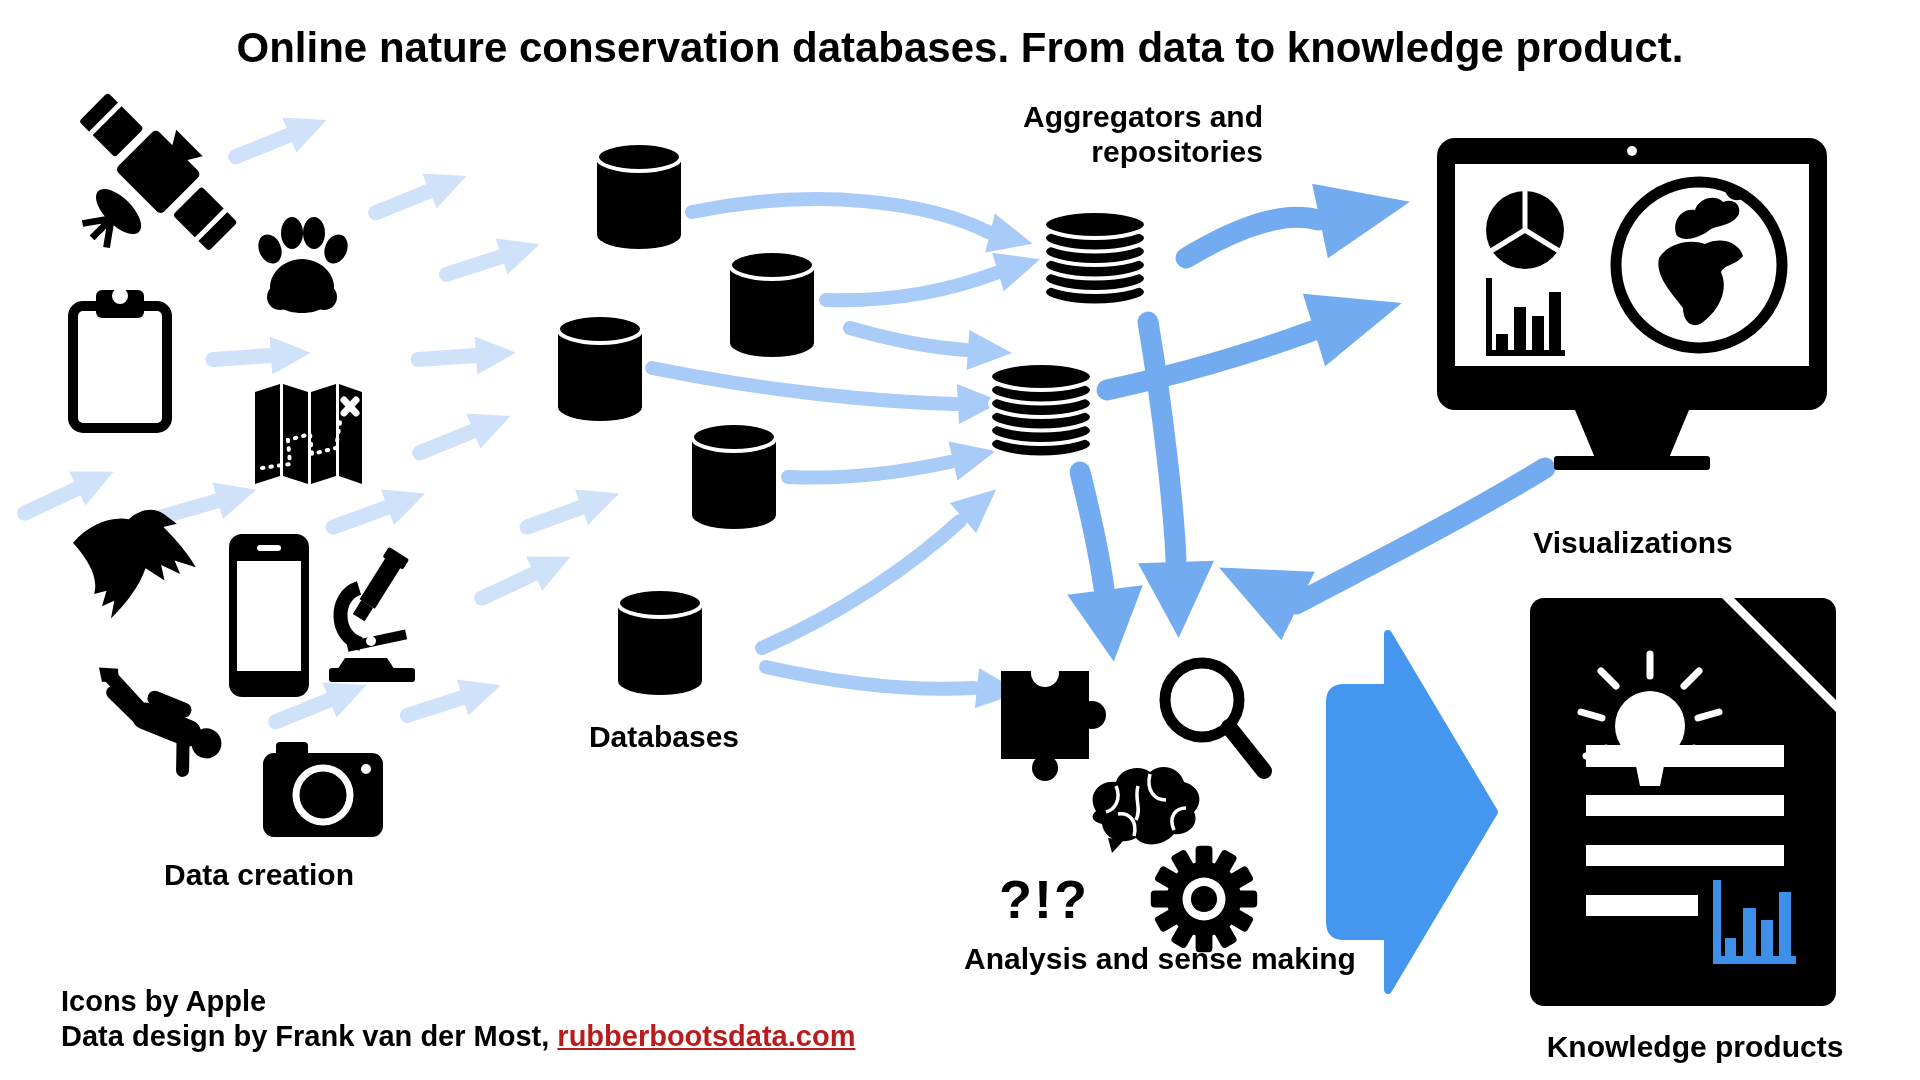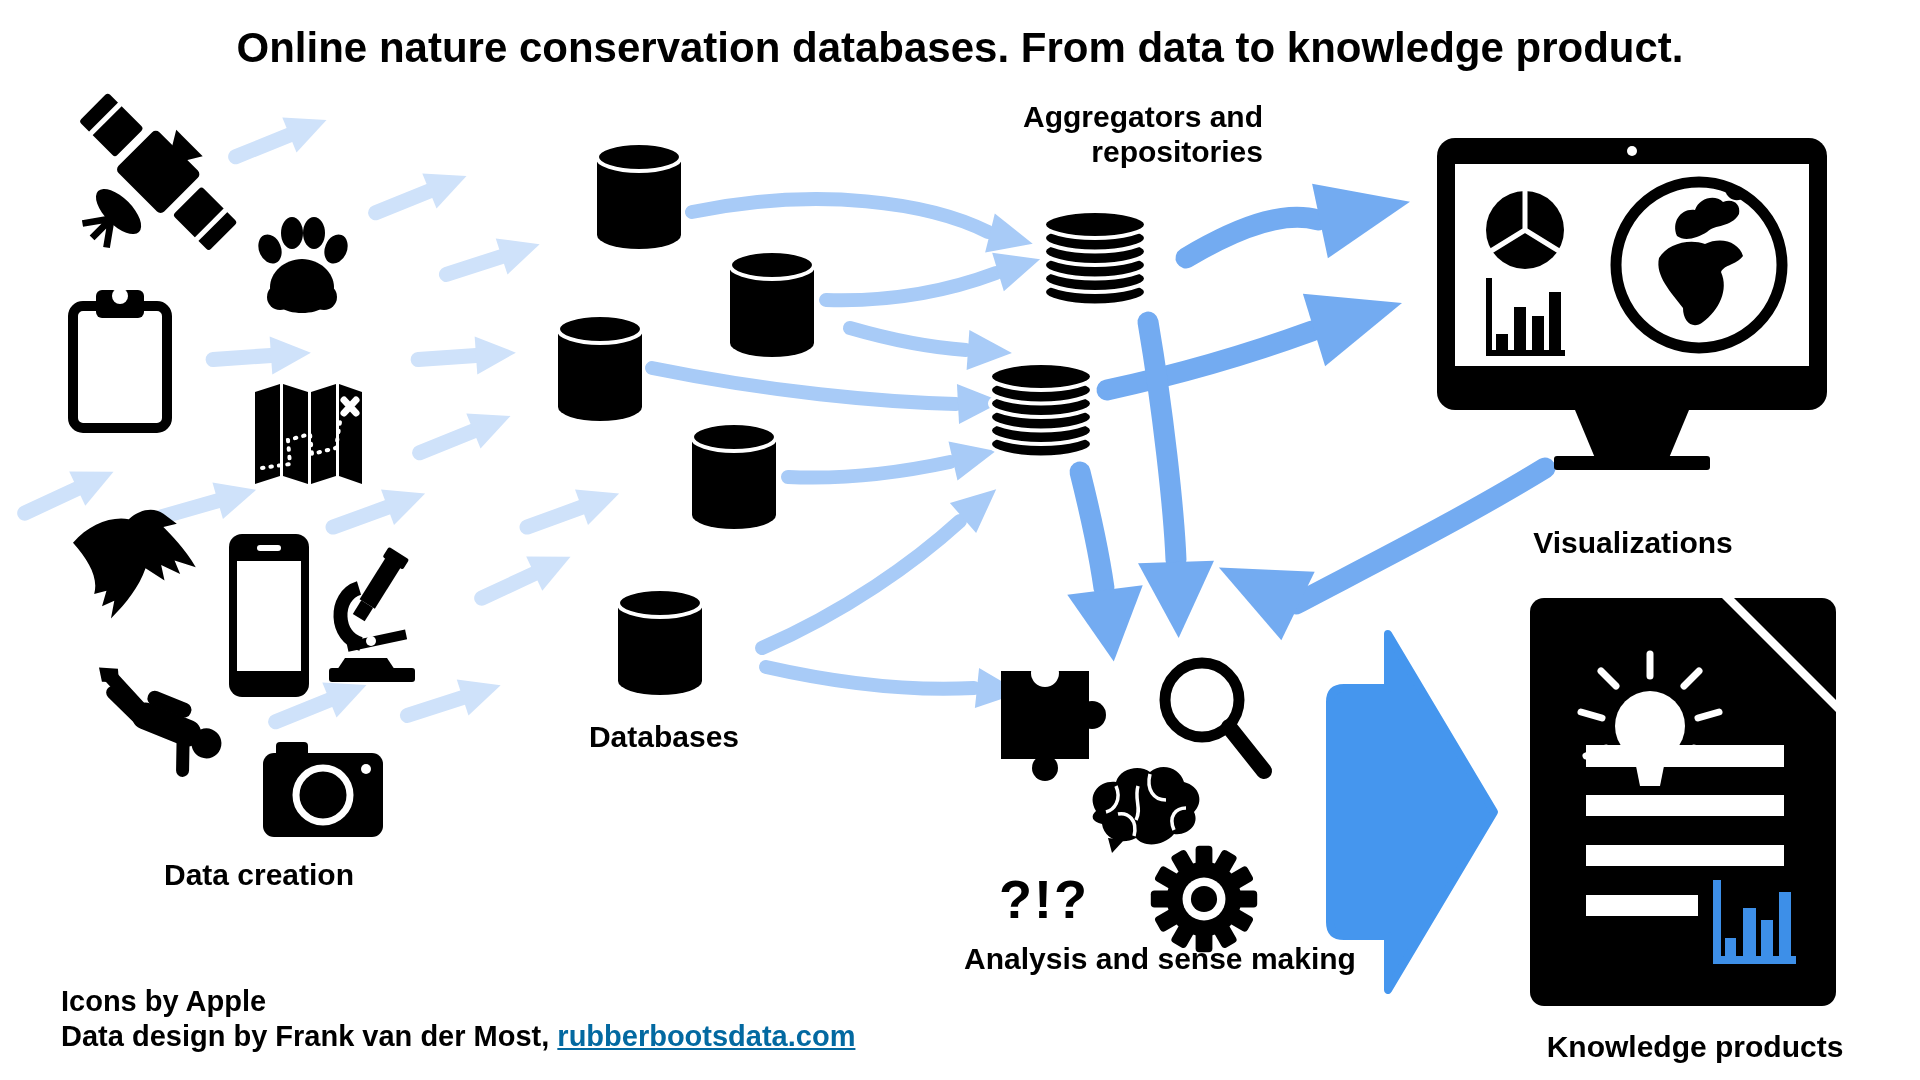--- a/index.html
+++ b/index.html
@@ -11,21 +11,21 @@
   .icon{z-index:2;}
   .label{z-index:3;position:absolute;font-weight:bold;font-size:30px;text-align:right;
          transform:translateX(-50%);white-space:nowrap;}
   .label.wrap{white-space:normal;line-height:1.15;}
   #title{position:absolute;left:0;right:0;top:24px;text-align:center;font-size:42px;
          font-weight:bold;z-index:3;}
   #interjection{position:absolute;font-weight:bold;font-size:54px;transform:translateX(-50%);
          left:1044px;top:868px;z-index:3;letter-spacing:2px;}
   #credits{position:absolute;left:36px;top:984px;font-size:29px;font-weight:bold;
          line-height:1.22;z-index:3;margin-left:25px;}
-  #credits a{color:#0369a1;text-decoration:underline;cursor:pointer;}
+  #credits a{color:#b91c1c;text-decoration:underline;cursor:pointer;}
   .pale{fill:#cfe2fa;stroke:#cfe2fa;}
   .mid{fill:#5096ee;stroke:#5096ee;opacity:.5;}
   .strong{fill:#5096ee;stroke:#5096ee;opacity:.8;}
   .bigblue{fill:#4596ee;stroke:#4596ee;}
 </style>
 </head>
 <body>
 
 <div id="canvas">
 

